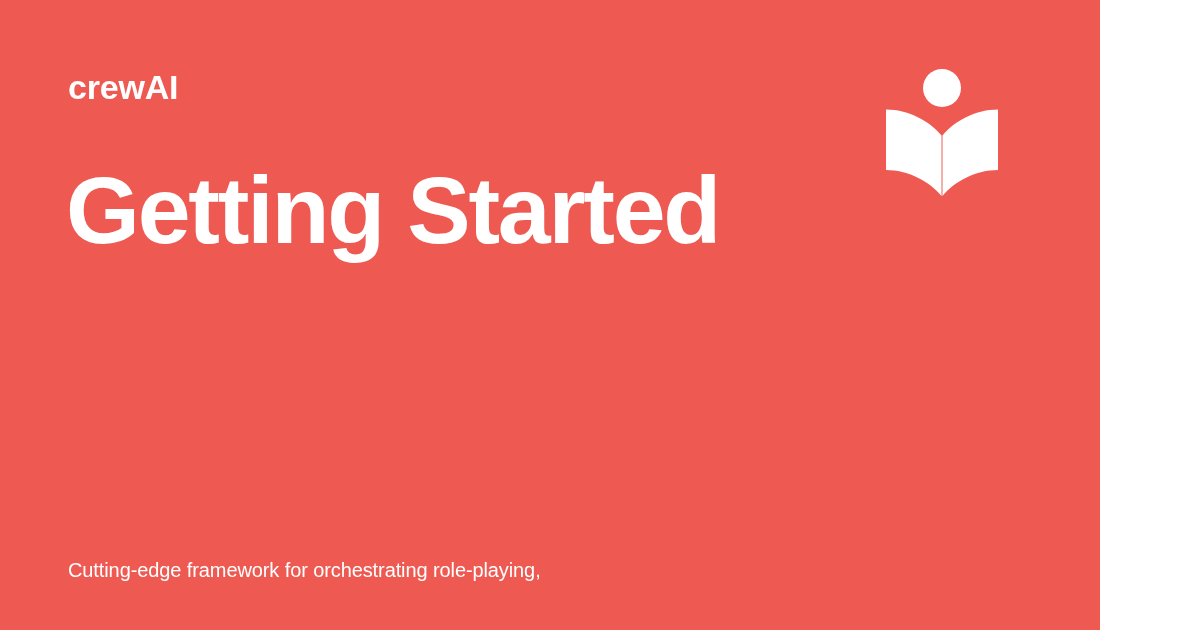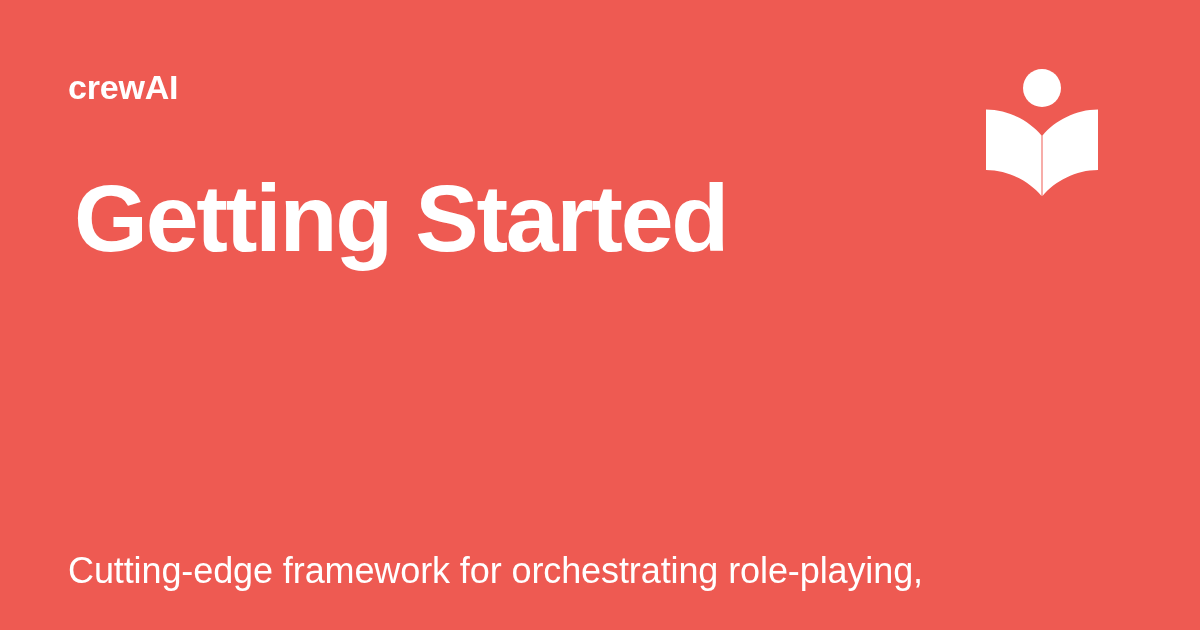--- a/index.html
+++ b/index.html
@@ -12,21 +12,21 @@
     width: 1200px;
     height: 630px;
     overflow: hidden;
     font-family: "Liberation Sans", sans-serif;
     -webkit-font-smoothing: antialiased;
   }
 
   .og-card {
     position: relative;
     box-sizing: border-box;
-    width: 1200px;
+    width: 1100px;
     height: 630px;
     background: #ee5a52;
     overflow: hidden;
   }
 
   
   .brand {
     position: absolute;
     left: 68px;
     top: 70px;
@@ -36,37 +36,37 @@
     letter-spacing: -0.2px;
     color: #ffffff;
     white-space: nowrap;
   }
 
   
   .headline {
     position: absolute;
     left: 66px;
     top: 160px;
-    margin: 8px;
+    margin: 0;
     max-width: 880px;
     font-size: 95px;
     font-weight: 700;
     line-height: 1.06;
     letter-spacing: -2.2px;
     color: #ffffff;
   }
 
   
   .description {
     position: absolute;
     left: 68px;
     bottom: 42px;
     width: 880px;
     margin: 0;
-    font-size: 36px;
+    font-size: 20px;
     font-weight: 400;
     line-height: 35px;
     letter-spacing: -0.1px;
     color: #ffffff;
   }
 
   .description .desc-line {
     display: block;
     white-space: nowrap;
   }

